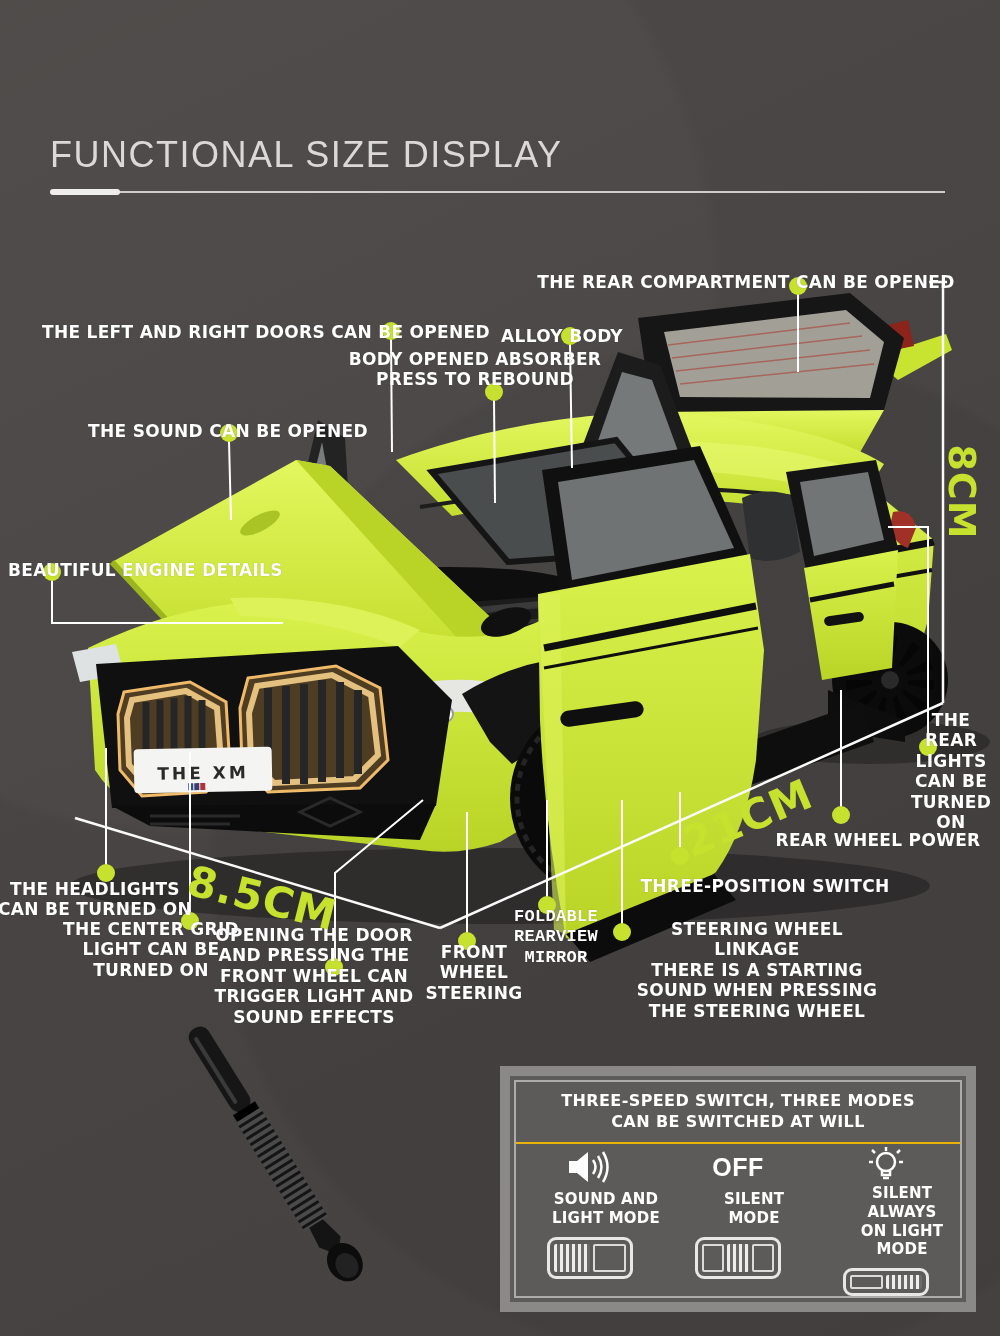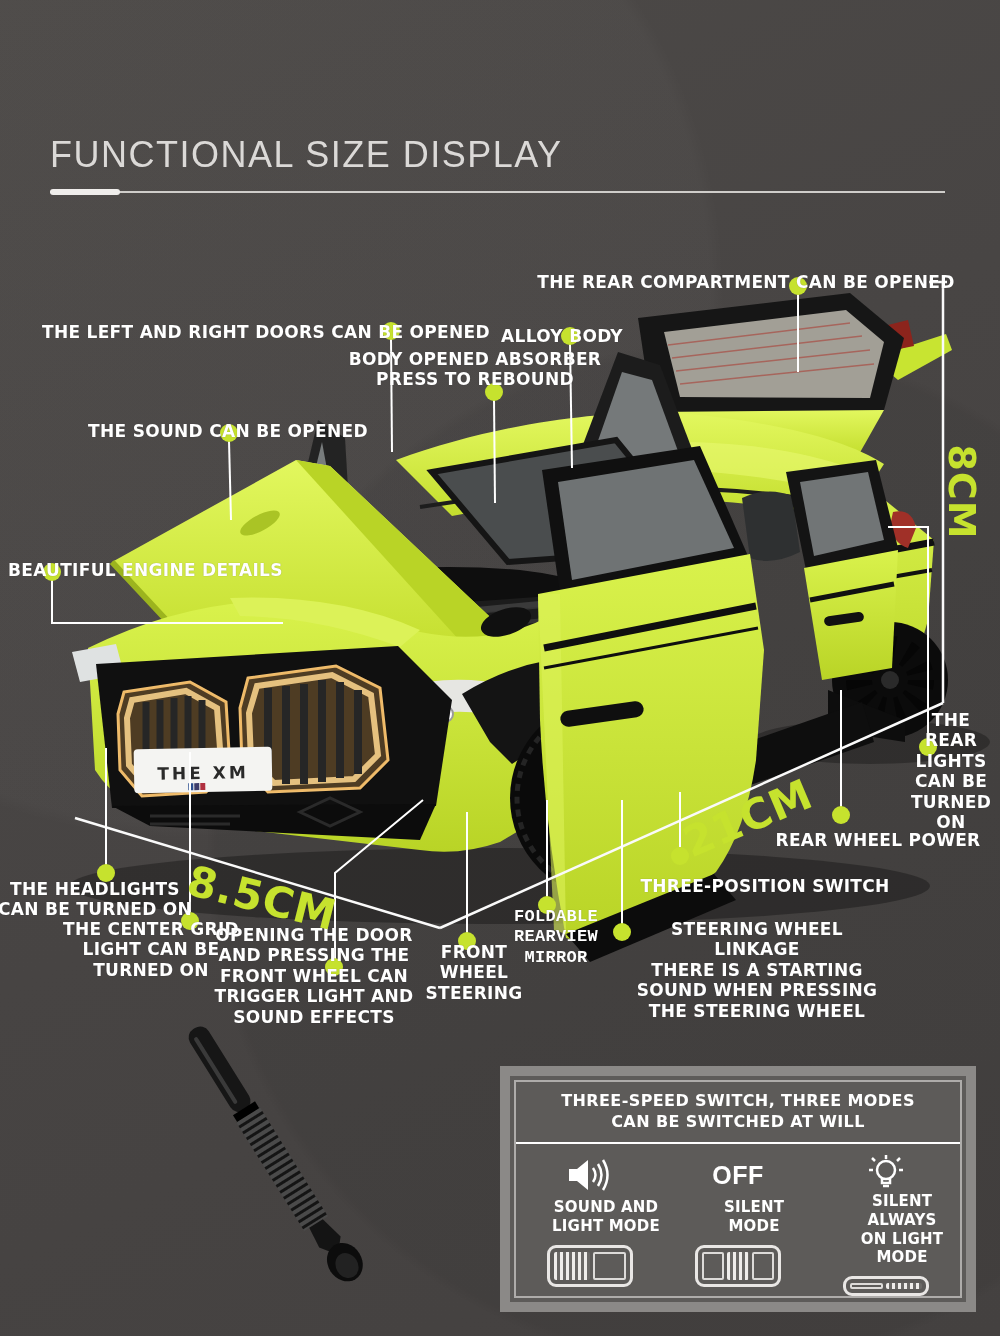--- a/index.html
+++ b/index.html
@@ -33,26 +33,26 @@
   }
   svg.scene{position:absolute;left:0;top:0;}
   
   .panel{
     position:absolute;left:500px;top:1066px;width:456px;height:226px;
     background:#5d5b59;border:10px solid #8b8987;
   }
   .panel-inner{position:absolute;inset:4px;border:2px solid #aeacaa;}
   .panel-header{
     position:absolute;left:6px;right:6px;top:6px;height:60px;
-    border-bottom:2px solid #ffffff;display:flex;align-items:center;justify-content:center;
+    border-bottom:2px solid #eab308;display:flex;align-items:center;justify-content:center;
     color:#fff;font-weight:bold;font-size:16px;letter-spacing:.4px;line-height:1.3;
     text-align:center;white-space:pre-line;
   }
   .panel-body{position:absolute;left:6px;right:6px;top:68px;bottom:6px;display:flex;}
-  .mode{flex:1;display:flex;flex-direction:column;align-items:center;justify-content:flex-start;padding-top:8px;}
+  .mode{flex:1;display:flex;flex-direction:column;align-items:center;justify-content:flex-start;}
   .mode .icon-area{height:46px;display:flex;align-items:center;justify-content:center;color:#fff;}
   .mode .status{font-weight:bold;font-size:25px;color:#fff;font-family:"Liberation Sans",sans-serif;letter-spacing:.5px;}
   .mode .mlabel{color:#fff;font-weight:bold;font-size:15px;line-height:1.25;text-align:center;white-space:pre-line;letter-spacing:.2px;margin-left:32px;}
   .switch{width:80px;height:36px;border:3px solid #e9e7e5;border-radius:9px;margin-top:9px;position:relative;}
   .switch .track{position:absolute;inset:4px;display:flex;gap:3px;}
   .switch .slot{flex:1;border:2px solid #dddbd9;border-radius:2px;}
   .switch .knob{flex:1.25;border-radius:2px;
     background:repeating-linear-gradient(90deg,#efedeb 0 3px,#6b6967 3px 6px);}
   .switch .slot-a{order:0}
   .switch .knob{order:1}

